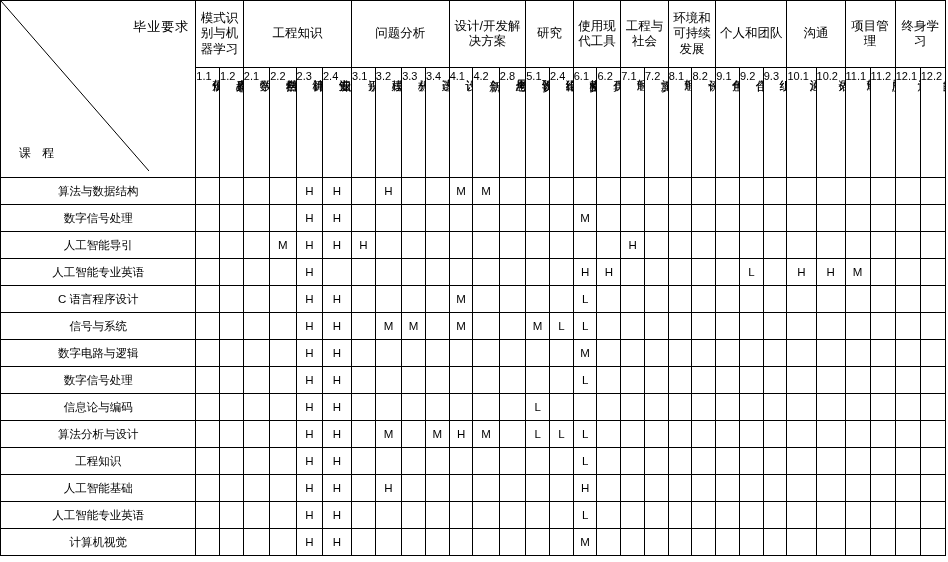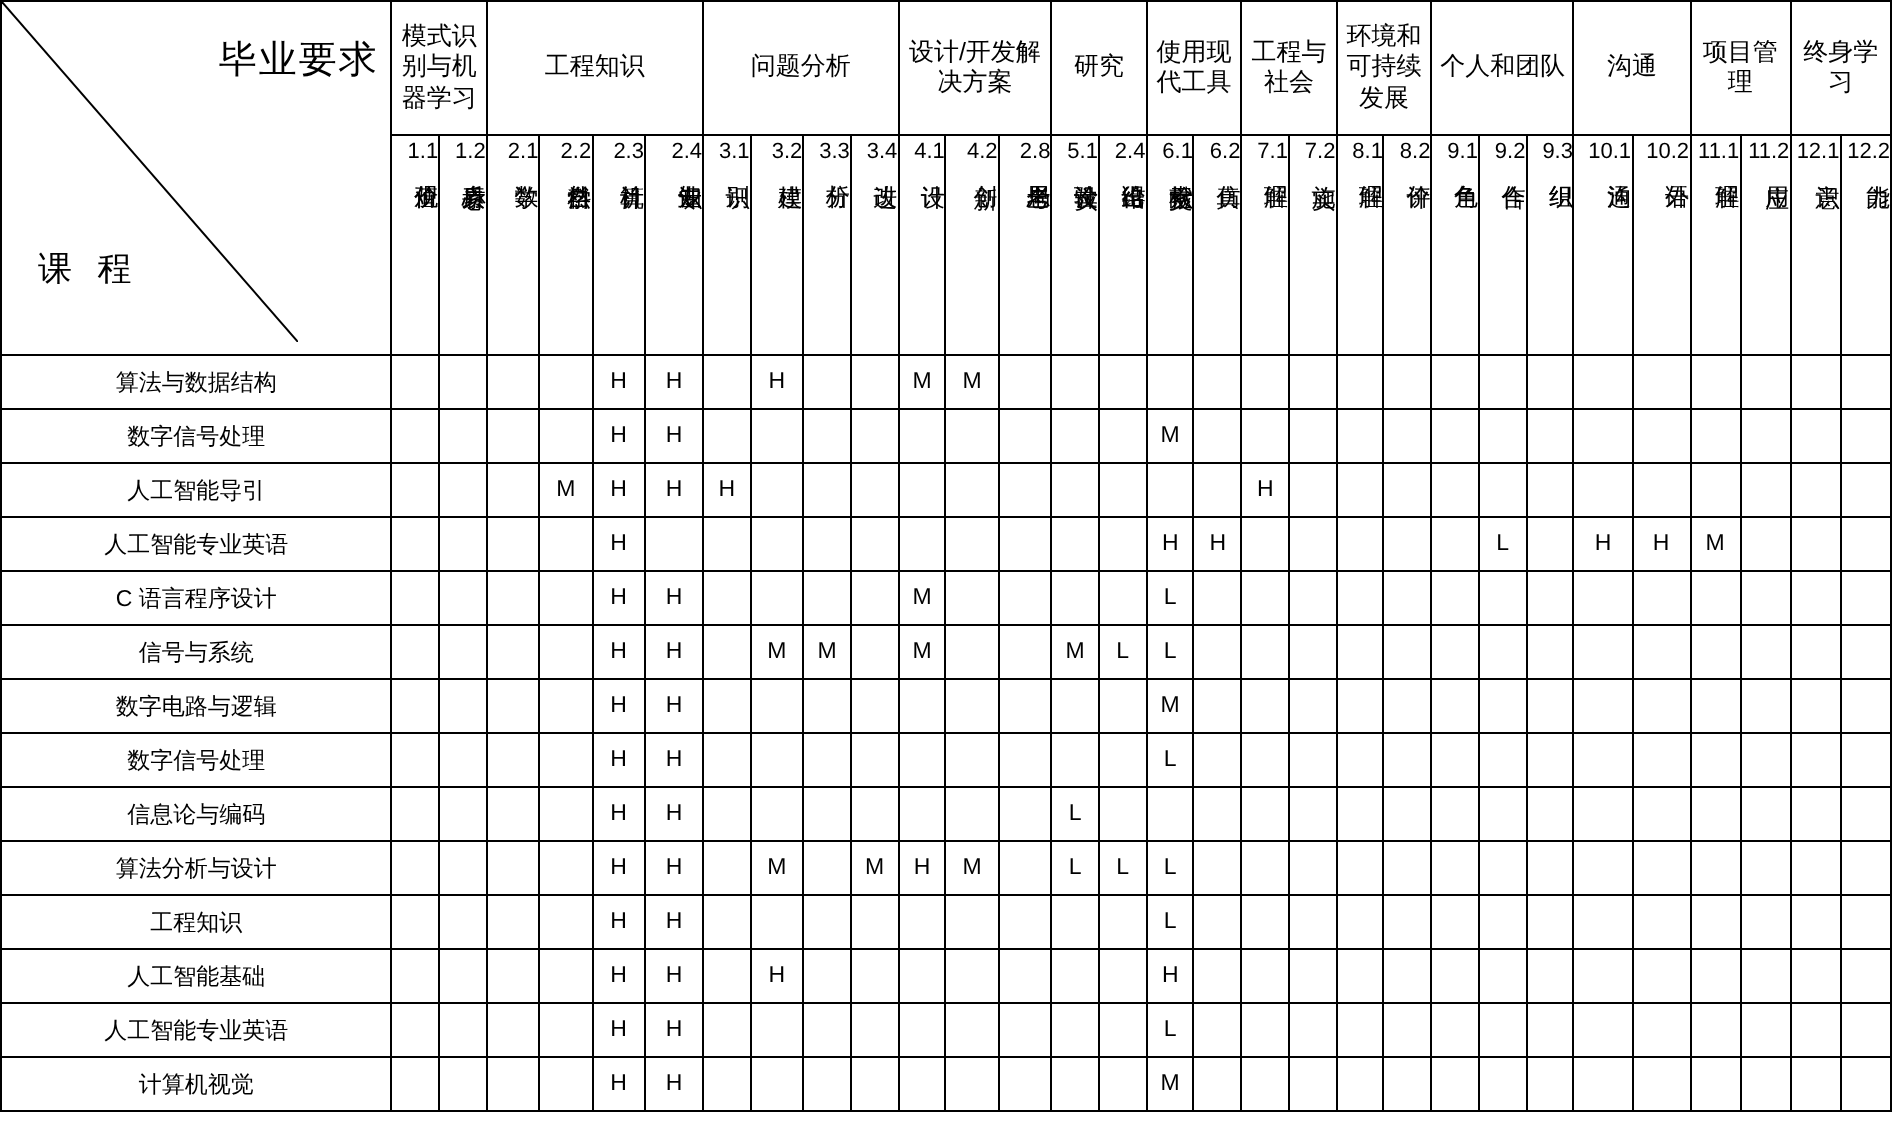--- a/index.html
+++ b/index.html
@@ -41,28 +41,28 @@
   }
   td.corner svg.diag {
     position: absolute;
     left: 0;
     top: 0;
   }
   td.corner .lab-req {
     position: absolute;
     right: 6px;
     top: 18px;
-    font-size: 19px;
+    font-size: 13px;
     letter-spacing: 1px;
   }
   td.corner .lab-course {
     position: absolute;
     left: 18px;
-    bottom: 31px;
-    font-size: 17px;
+    bottom: 16px;
+    font-size: 12px;
     letter-spacing: 4px;
   }
   
   tr.grp td {
     height: 64px;
     font-size: 12.5px;
     line-height: 1.22;
     padding: 1px 1px;
   }
   tr.grp td .gtxt {
@@ -71,22 +71,22 @@
   }
   
   tr.ind td {
     height: 104px;
     font-size: 11.5px;
     padding: 2px 0 3px 0;
     vertical-align: top;
   }
   .ind-wrap {
     display: flex;
-    flex-direction: column;
-    align-items: flex-end;
+    flex-direction: row;
+    align-items: flex-start;
     height: 100%;
   }
   .ind-code {
     font-size: 11px;
     line-height: 1.12;
     margin-bottom: 1px;
     white-space: nowrap;
   }
   .ind-name {
     writing-mode: vertical-rl;

